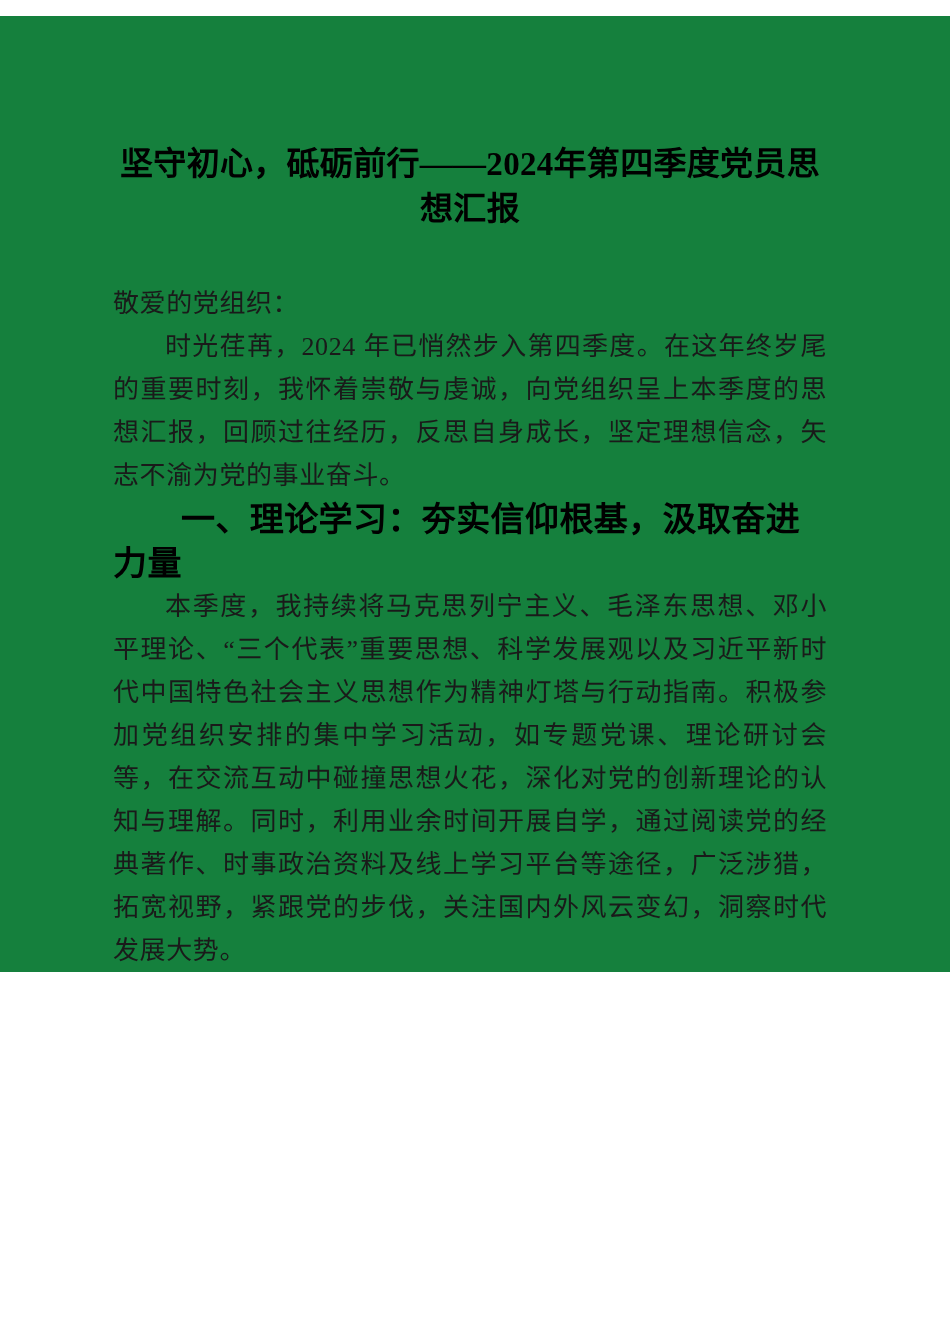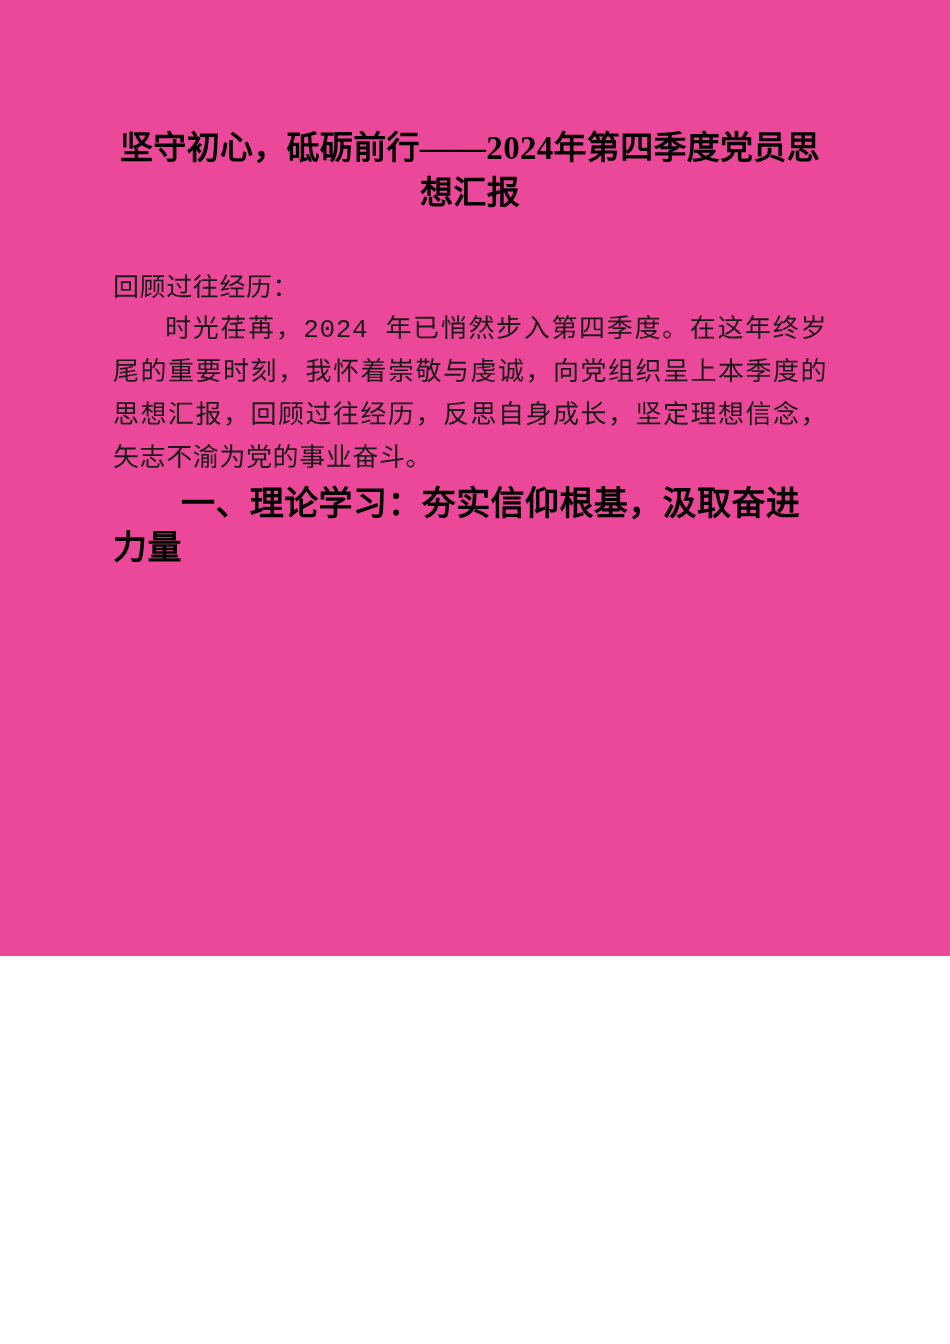--- a/index.html
+++ b/index.html
@@ -11,22 +11,22 @@
 
   body {
     font-family: "Liberation Serif", "DejaVu Serif", serif;
     color: #000000;
   }
 
   .page {
     position: relative;
     width: 950px;
     height: 956px;
-    margin: 0 auto;
-    background: #ec4899;
+    margin: 16px auto;
+    background: #15803d;
     box-sizing: border-box;
     overflow: hidden;
   }
 
   .content {
     position: absolute;
     left: 113px;
     top: 0;
     width: 714px;
   }
@@ -53,21 +53,21 @@
     line-height: 43px;
     text-align: justify;
     text-align-last: left;
     color: #1a1a1a;
     letter-spacing: 0.6px;
   }
 
   
   .body-para {
     margin: 0;
-    font-family: Liberation Mono, monospace;
+    font-family: Liberation Serif, serif;
     font-size: 26px;
     line-height: 43px;
     text-align: justify;
     text-align-last: left;
     text-indent: 2em;
     color: #1a1a1a;
     letter-spacing: 0.6px;
   }
 
   .body-para.truncated {
@@ -88,21 +88,22 @@
   }
 </style>
 </head>
 <body>
 
 <div class="page">
   <div class="content">
 
     <h1 class="doc-title">坚守初心，砥砺前行——2024年第四季度党员思想汇报</h1>
 
-    <p class="salutation">回顾过往经历：</p>
+    <p class="salutation">敬爱的党组织：</p>
 
     <div id="body-blocks">
         <p class="body-para">时光荏苒，2024 年已悄然步入第四季度。在这年终岁尾的重要时刻，我怀着崇敬与虔诚，向党组织呈上本季度的思想汇报，回顾过往经历，反思自身成长，坚定理想信念，矢志不渝为党的事业奋斗。</p>
         <p class="section-heading">一、理论学习：夯实信仰根基，汲取奋进力量</p>
+        <p class="body-para">本季度，我持续将马克思列宁主义、毛泽东思想、邓小平理论、“三个代表”重要思想、科学发展观以及习近平新时代中国特色社会主义思想作为精神灯塔与行动指南。积极参加党组织安排的集中学习活动，如专题党课、理论研讨会等，在交流互动中碰撞思想火花，深化对党的创新理论的认知与理解。同时，利用业余时间开展自学，通过阅读党的经典著作、时事政治资料及线上学习平台等途径，广泛涉猎，拓宽视野，紧跟党的步伐，关注国内外风云变幻，洞察时代发展大势。</p>
       </div>
 
   </div>
 </div>
 
 </body></html>

